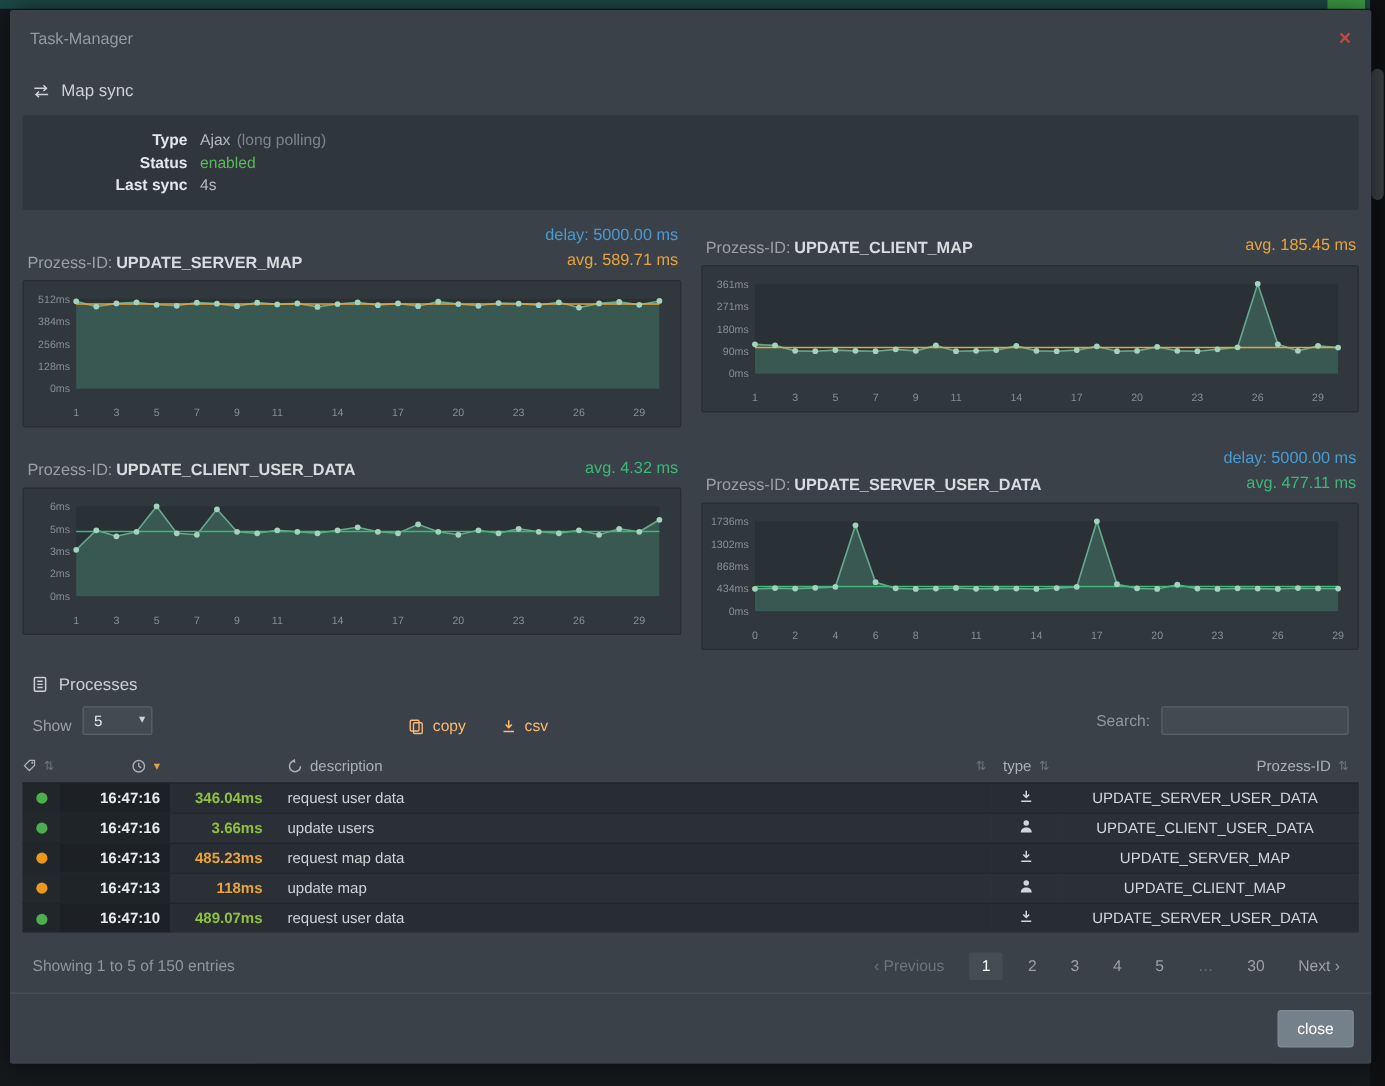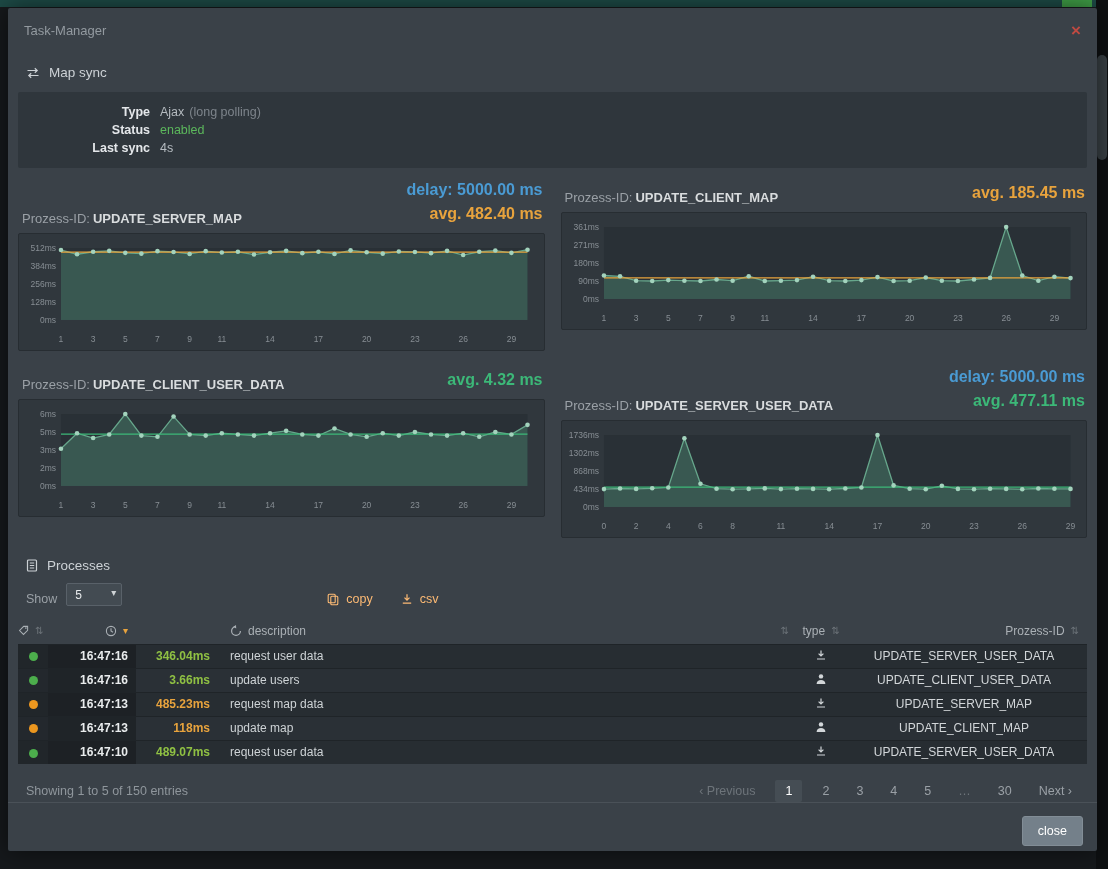--- a/index.html
+++ b/index.html
@@ -28,21 +28,21 @@
   .info-row{display:flex;line-height:18px;font-size:12.5px}
   .info-label{width:132px;text-align:right;color:#e4e7ea;font-weight:bold}
   .info-value{margin-left:10px;color:#b5bbc0}
   .info-extra{color:#7d848b;margin-left:5px}
   .status-enabled{color:#5cb85c}
 
   .charts-grid{display:grid;grid-template-columns:1fr 1fr;column-gap:16px;row-gap:12px;margin-top:8px}
   .chart-head{display:flex;justify-content:space-between;align-items:flex-end;min-height:36px;padding:2px 2px 7px 4px}
   .chart-title .prefix{color:#9aa0a6;font-size:13px}
   .chart-title .name{color:#d9dcde;font-size:13px;font-weight:bold;margin-left:3px}
-  .chart-stats{text-align:right;font-size:16px;font-weight:bold;line-height:1.5}
+  .chart-stats{text-align:right;font-size:13px;font-weight:normal;line-height:1.5}
   .chart-stats .delay{color:#4a9bd4}
   .avg.orange{color:#e8a33d}
   .avg.green{color:#3cb878}
   .chart-panel{background:#30373d;border:1px solid #272d32;border-radius:2px;height:118px;padding:6px 8px 2px 2px}
   .chart-panel svg{width:100%;height:106px;display:block}
   .chart-panel text{fill:#878e94;font-size:8.5px;font-family:"Liberation Sans",sans-serif}
 
   .table-controls{display:flex;align-items:flex-end;margin:10px 8px 0;font-size:12.5px;color:#9aa0a6}
   .sel-wrap{position:relative;margin-left:9px}
   .sel-wrap select{appearance:none;-webkit-appearance:none;background:#434b52;color:#e8ebed;border:1px solid #596169;
@@ -138,21 +138,21 @@
 
     <div class="charts-grid">
 
       <div class="chart-card">
         <div class="chart-head">
           <div class="chart-title">
             <span class="prefix">Prozess-ID:</span><span class="name">UPDATE_SERVER_MAP</span>
           </div>
           <div class="chart-stats">
             <div class="delay">delay: 5000.00 ms</div>
-            <div class="avg orange">avg. 482.40 ms</div>
+            <div class="avg orange">avg. 589.71 ms</div>
           </div>
         </div>
         <div class="chart-panel">
           <svg viewBox="0 0 515 106">
               <rect x="40" y="8" width="467" height="72" fill="#293036"></rect>
               <text x="35" y="11" text-anchor="end">512ms</text>
               <text x="35" y="29" text-anchor="end">384ms</text>
               <text x="35" y="47" text-anchor="end">256ms</text>
               <text x="35" y="65" text-anchor="end">128ms</text>
               <text x="35" y="83" text-anchor="end">0ms</text>
@@ -429,20 +429,24 @@
           <rect x="3.8" y="3.2" width="7" height="8.6" rx="1" fill="none" stroke="currentColor" stroke-width="1.1"></rect>
         </svg>
         <span>copy</span>
       </button>
       <button class="btn-flat btn-csv">
         <svg class="ic" width="12" height="12" viewBox="0 0 12 12">
           <path d="M6 1.2v5.6M3.5 4.6L6 7.1l2.5-2.5M1.8 10.2h8.4" stroke="currentColor" stroke-width="1.2" fill="none"></path>
         </svg>
         <span>csv</span>
       </button>
+      <span class="search-group">
+        <label>Search:</label>
+        <input type="text" value="" style="">
+      </span>
     </div>
 
     <table>
       <thead>
         <tr>
           <th class="c-st">
             <span class="hd">
               <svg class="ic" width="11" height="11" viewBox="0 0 12 12">
                 <path d="M6.2 1.5h4.3v4.3L6 10.3 1.7 6z" fill="none" stroke="currentColor" stroke-width="1.1"></path>
                 <circle cx="8.6" cy="3.4" r="0.9" fill="currentColor"></circle>

